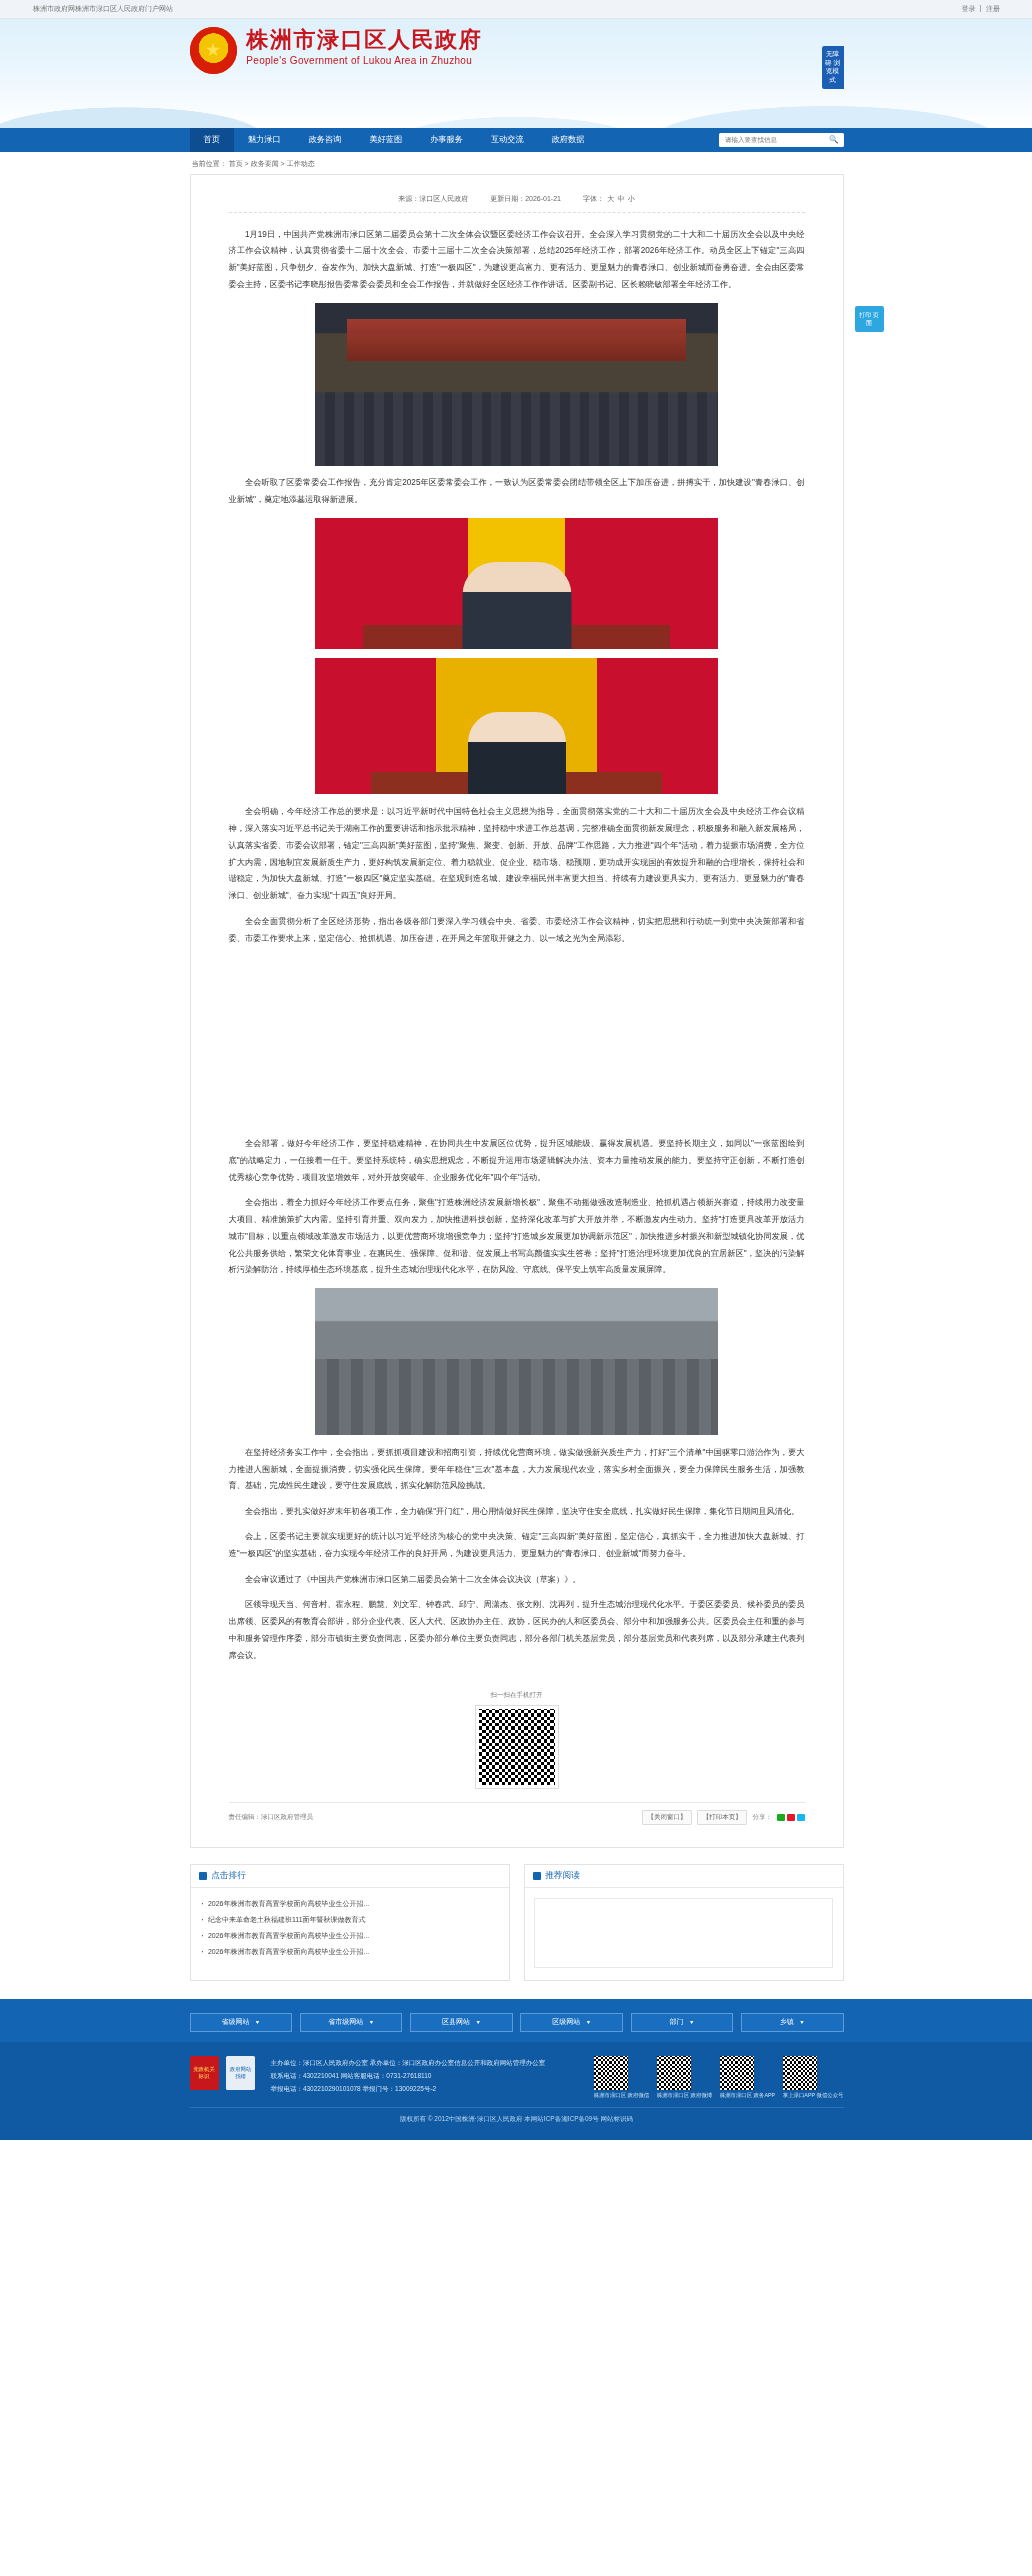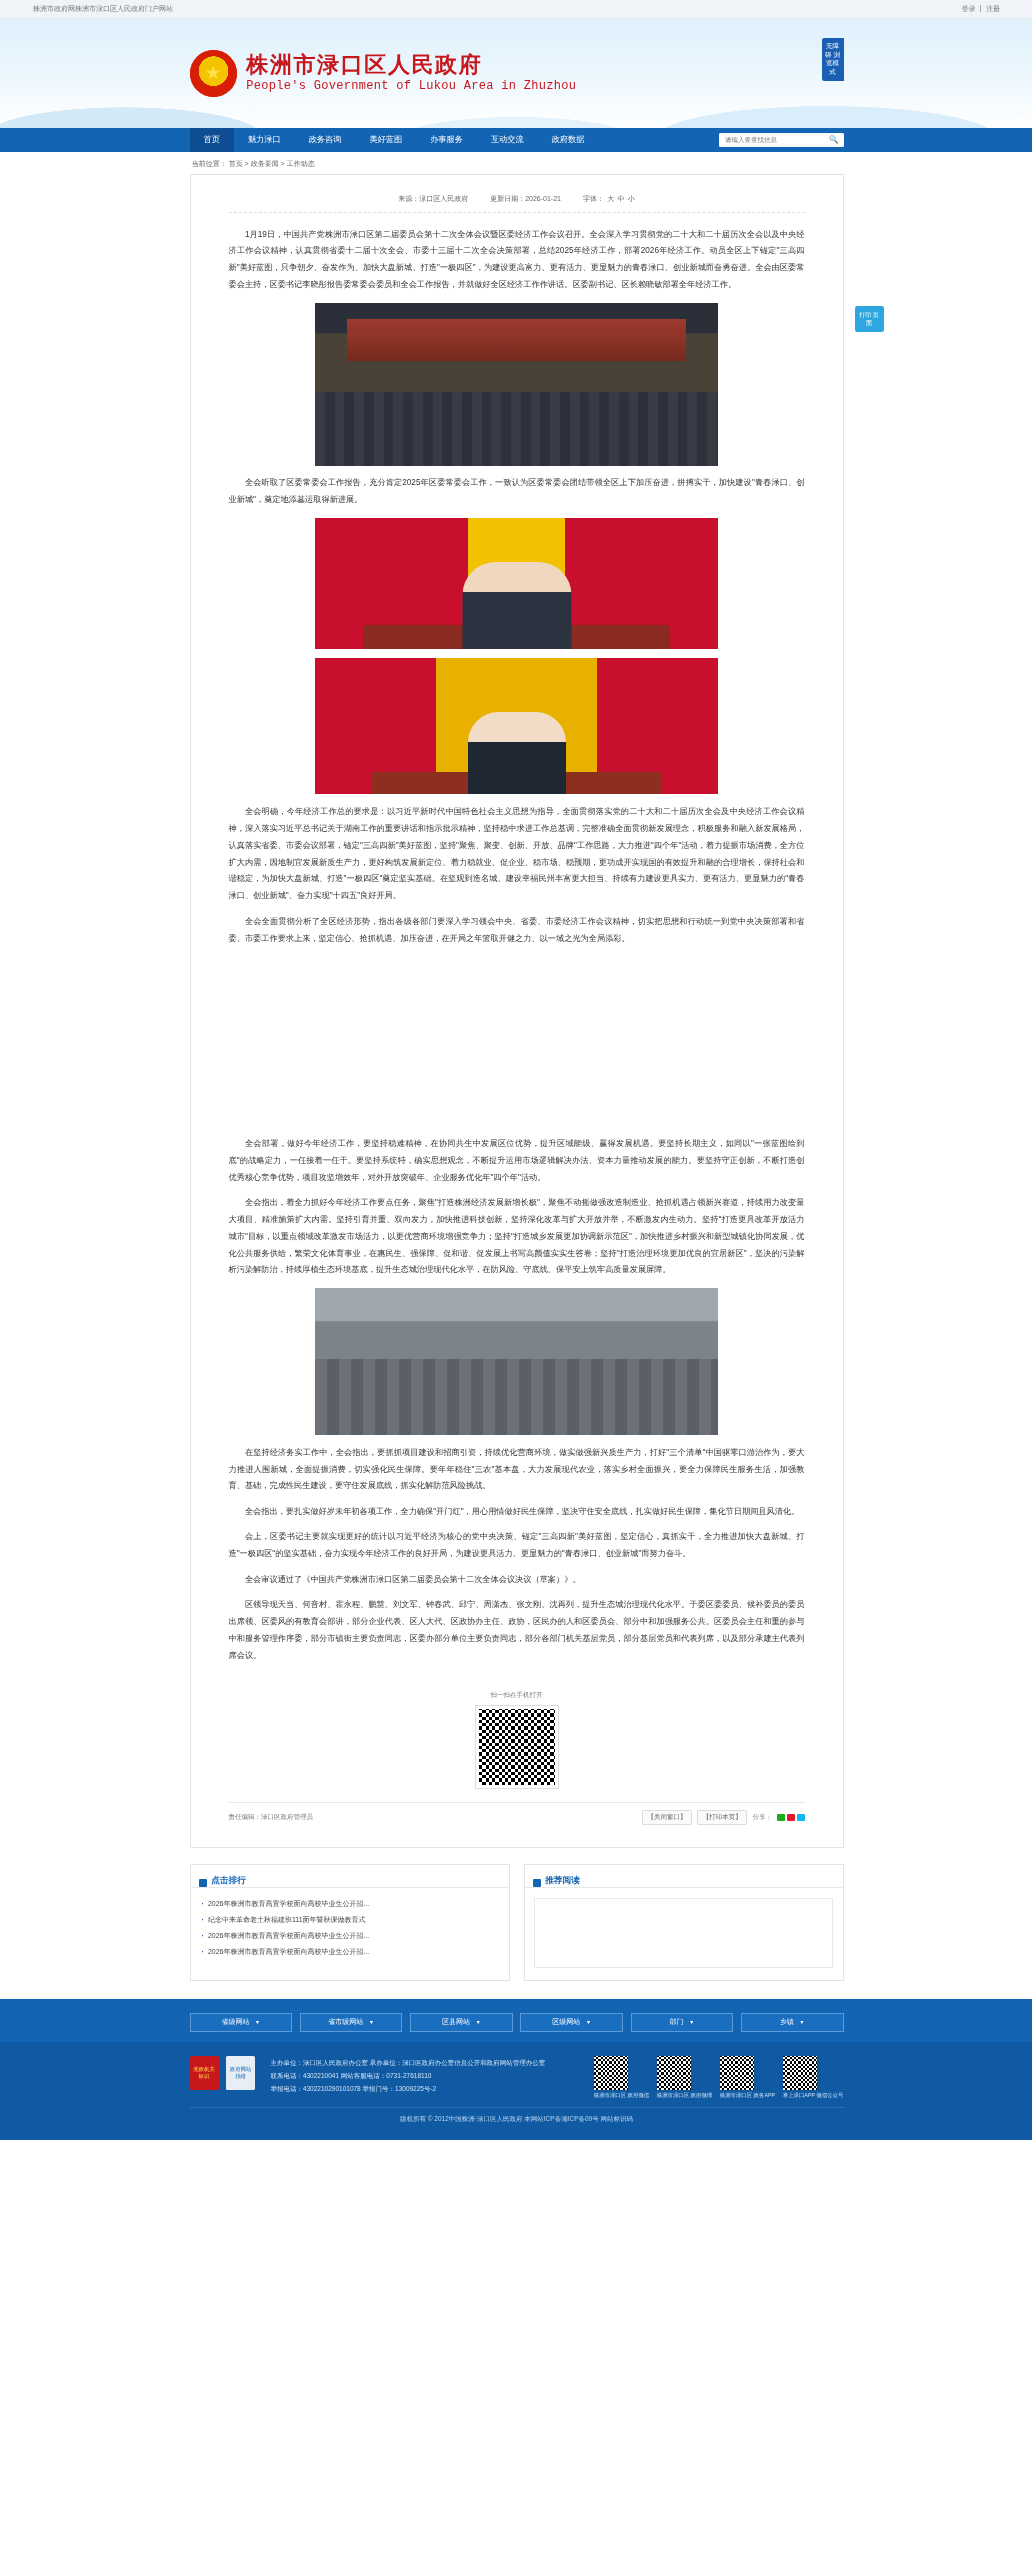--- a/index.html
+++ b/index.html
@@ -35,42 +35,42 @@
   .banner .hill {
     position:absolute; bottom:0; left:0; right:0; height:60px;
     background:
       radial-gradient(ellipse 229px 49px at 12% 115%, #cfe7f7 0 60%, transparent 61%),
       radial-gradient(ellipse 283px 54px at 80% 118%, #d6ecfa 0 60%, transparent 61%),
       radial-gradient(ellipse 196px 38px at 50% 120%, #e2f1fb 0 60%, transparent 61%);
     opacity:.9;
   }
   .banner-inner {
     position:relative;
-    width:654px; margin:0 auto; height:100%;
-    display:flex; align-items:center;
+    width:654px; margin:8px auto; height:100%;
+    display:flex; 
   }
   .emblem {
     width:47px; height:47px; border-radius:50%;
     background:radial-gradient(circle at 50% 45%, #f5c400 0 42%, #d81e06 43% 100%);
     position:relative; margin-right:9.8px; flex:none;
     box-shadow:0 0 0 1.6px #d81e06 inset;
   }
   .emblem:after{
     content:"★"; position:absolute; inset:0; display:flex;
     align-items:center; justify-content:center;
     color:#ffe14d; font-size:18.5px;
   }
   .site-title { line-height:1.15; }
   .site-title .cn {
     font-family:"DejaVu Serif", serif;
     font-size:22px; font-weight:bold; color:#c8161d;
     letter-spacing:1.6px;
   }
   .site-title .en {
-    font-size:12px; color:#c8161d; letter-spacing:0.3px; margin-top:3.3px;font-family:Liberation Mono, monospace;
+    font-size:10px; color:#c8161d; letter-spacing:0.3px; margin-top:3.3px;
   }
   .corner-btn {
     position:absolute; right:0; top:19.6px;
     width:22px; padding:4.4px 3.3px; background:#1a5fb4; color:#fff;
     font-size:6.5px; line-height:1.3; text-align:center; border-radius:2.2px 0 0 2.2px;
   }
   
   .nav {
     background:#1464b4;
     height:24px;
@@ -202,22 +202,22 @@
   .share-dots i { width:7.6px; height:7.6px; border-radius:1.1px; display:inline-block; }
   .float-box {
     position:absolute; right:-41px; top:131px;
     width:29px; background:#2ea7e0; color:#fff; text-align:center;
     font-size:6px; padding:4.4px 2.2px; border-radius:2.2px; line-height:1.4;
   }
   
   .cols { width:654px; margin:0 auto 18.5px auto; display:flex; gap:14px; }
   .col { flex:1; border:0.5px solid #e3e3e3; background:#fff; }
   .col-hd {
-    height:23px; border-bottom:0.5px solid #e9e9e9; display:flex; align-items:flex-end;
-    padding:0 8.7px; gap:4.4px; font-size:8.7px; color:#1464b4; font-weight:bold;
+    height:23px; border-bottom:0.5px solid #e9e9e9; display:flex; align-items:center;
+    padding:0 8.7px; gap:4.4px; font-size:8.7px; color:#1464b4; font-weight:normal;
   }
   .col-hd .dot { width:7.6px; height:7.6px; background:#1464b4; border-radius:1.1px; display:inline-block; }
   .col-body { padding:7.6px 9.8px 12px 9.8px; min-height:82px; }
   .col-body li {
     list-style:none; font-size:7px; color:#444; line-height:16.3px;
     padding-left:7.6px; position:relative; white-space:nowrap; overflow:hidden; text-overflow:ellipsis;
   }
   .col-body li:before {
     content:"·"; position:absolute; left:1.1px; color:#1464b4; font-weight:bold;
   }

